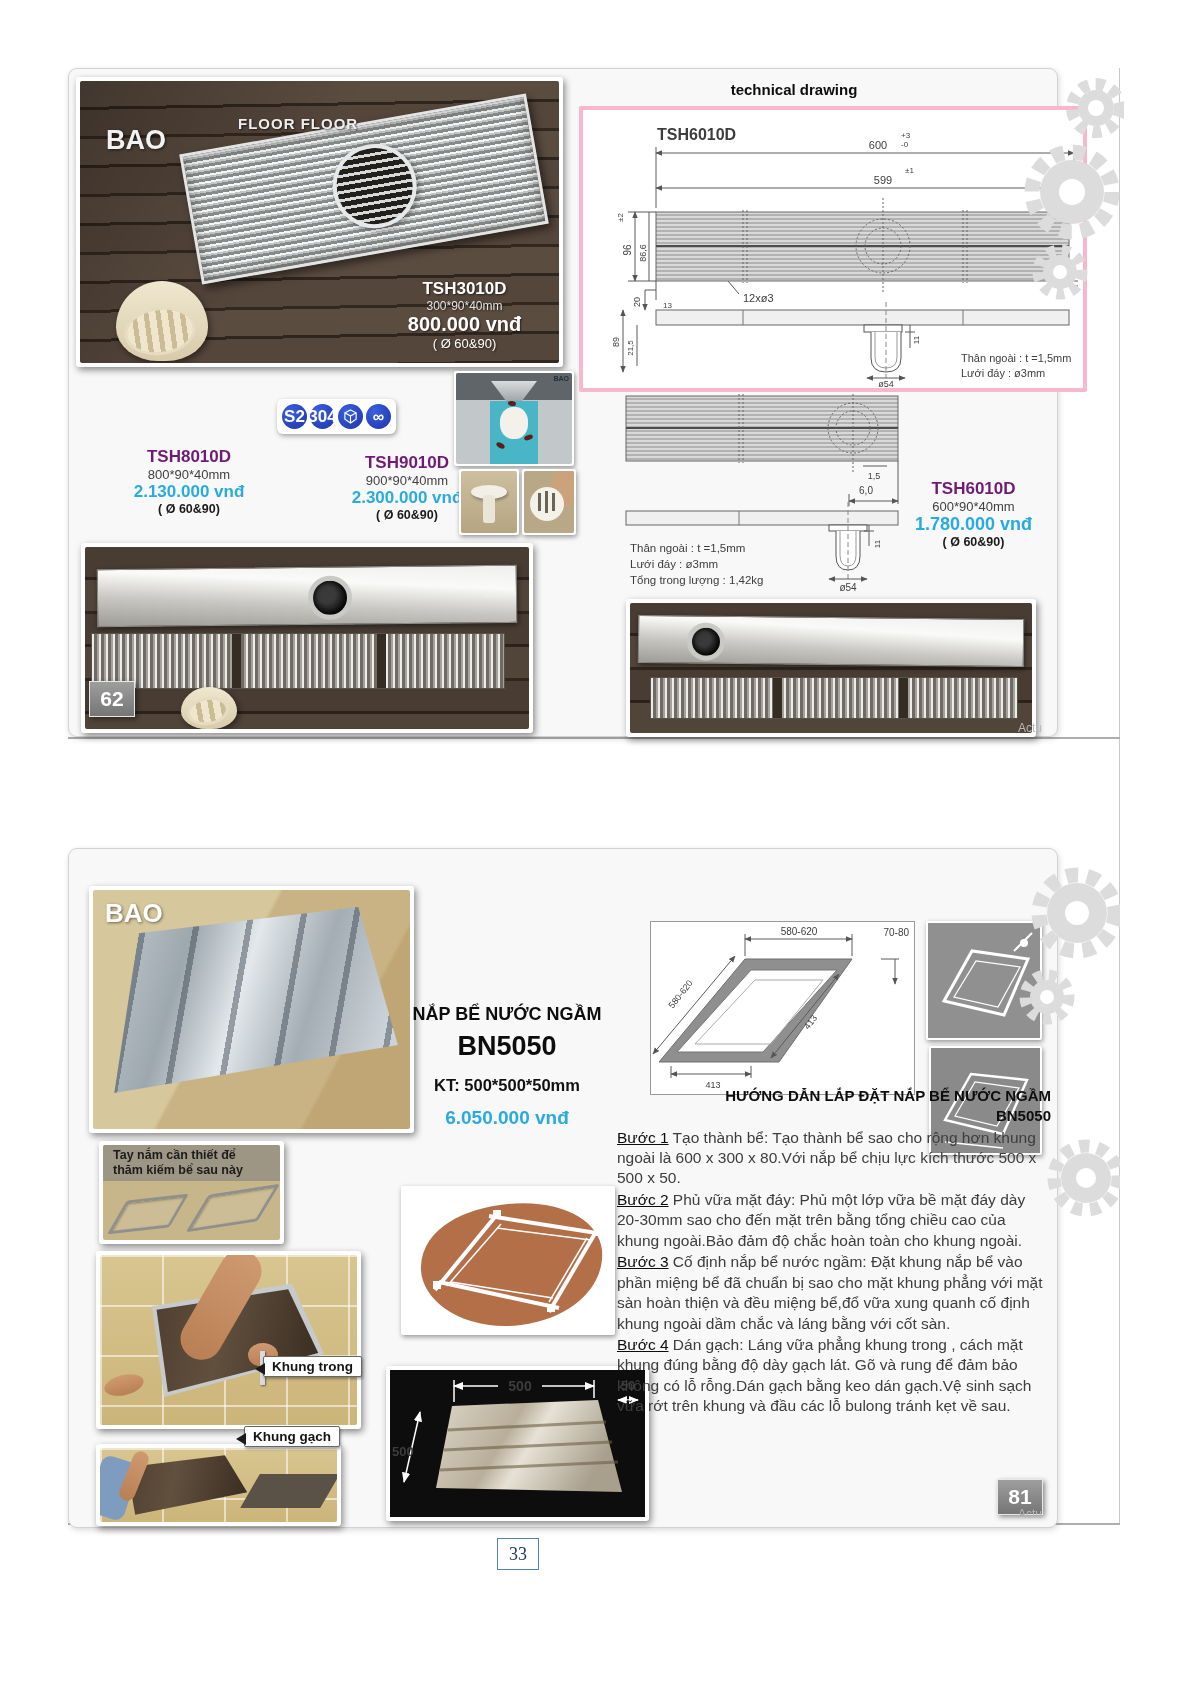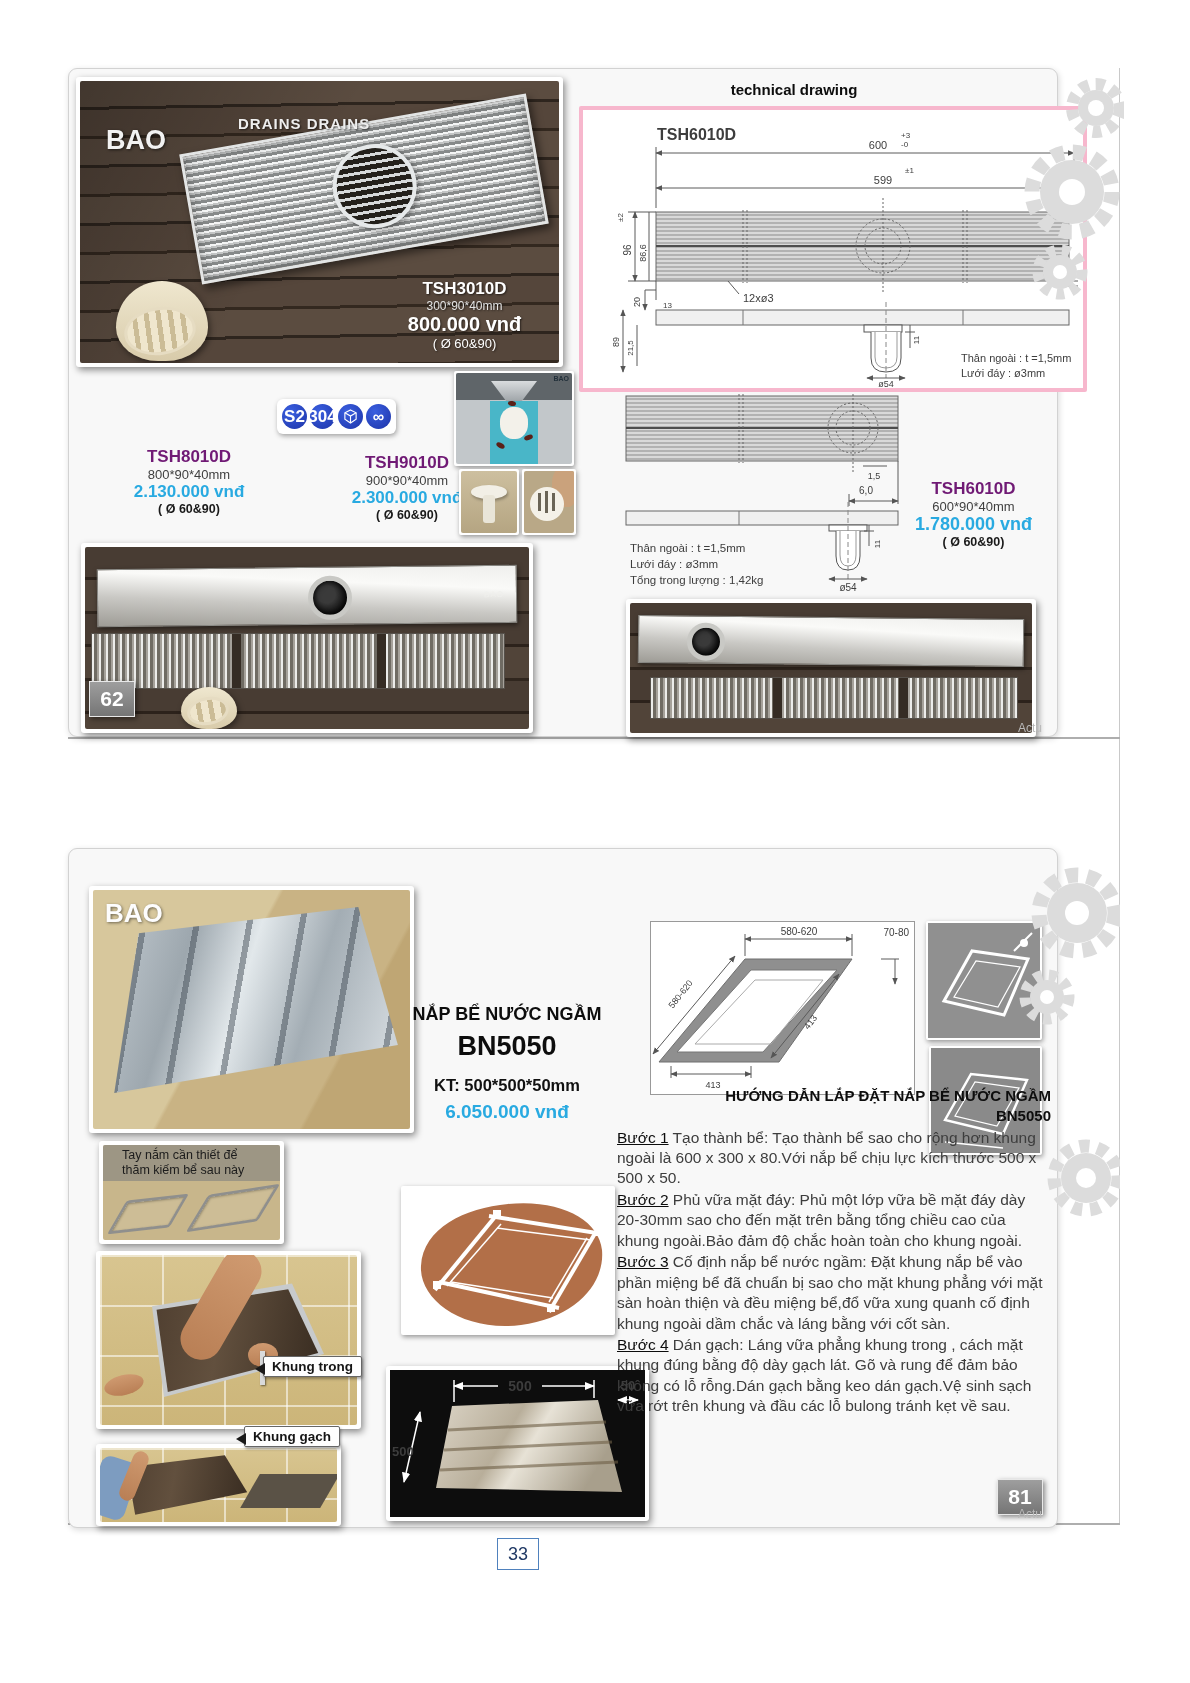--- a/index.html
+++ b/index.html
@@ -22,32 +22,32 @@
   .cone-face{position:absolute;border-radius:50%;background:repeating-linear-gradient(90deg,#efe6cd 0 7px,#cbbc96 7px 12px);border:3px solid #e6dcc2}
   .steelbar{background:linear-gradient(183deg,#efefed 0%,#fafaf8 30%,#c9c8c4 62%,#9e9c96 100%);border:1px solid #8a8a86;box-shadow:1px 2px 5px rgba(0,0,0,.5)}
   .hole{border-radius:50%;background:radial-gradient(circle at 40% 40%,#3a3a3a 0 30%,#0c0c0c 72%);border:5px solid #c9c9c5;box-shadow:inset 0 0 7px #000}
   .vbars{background:repeating-linear-gradient(90deg,#ececea 0 2px,#6f6b63 2px 5px,#a5a19a 5px 7px);border:1px solid #55504a}
   .vgap{position:absolute;top:0;bottom:0;width:9px;background:#352c24}
   .bstrip{position:absolute;display:flex;gap:3px;align-items:center;background:#fff;border-radius:6px;padding:5px;box-shadow:1px 2px 5px rgba(0,0,0,.35)}
   .bcirc{width:25px;height:25px;border-radius:50%;background:radial-gradient(circle at 35% 30%,#3a5fe0,#1d34a8);color:#fff;font-weight:bold;font-size:17px;display:flex;align-items:center;justify-content:center}
   .numbadge{position:absolute;display:flex;align-items:center;justify-content:center;background:linear-gradient(#9e9e9e,#757575);color:#fff;font-weight:bold;font-size:21px;box-shadow:2px 2px 5px rgba(0,0,0,.45);border:1px solid #e8e8e8}
   .chip{position:absolute;background:#fefefe;border:1px solid #666;border-radius:2px;padding:2px 8px;font-size:13.5px;font-weight:bold;color:#151515;box-shadow:1px 2px 3px rgba(0,0,0,.35);white-space:nowrap}
   .arr{position:absolute;left:-15px;top:6px;width:0;height:0;border:6px solid transparent;border-right:10px solid #1a1a1a}
-  .pagenum{position:absolute;display:flex;align-items:center;justify-content:center;border:1px solid #4f81bd;background:#fff;font-family:Liberation Sans, sans-serif;font-size:18px;color:#1f3864}
+  .pagenum{position:absolute;display:flex;align-items:center;justify-content:center;border:1px solid #4f81bd;background:#fff;font-family:Liberation Serif, serif;font-size:18px;color:#1f3864}
   .instr-h{font-size:15px;font-weight:bold;color:#0d0d0d;text-align:right;line-height:1.35}
   .step{font-size:15.5px;line-height:1.32;color:#3d3d3d;margin-top:1px;text-align:left}
   .slabel{font-weight:normal;color:#0c0c0c;text-decoration:underline}
   .cardboard{background:linear-gradient(118deg,#d7c79c 0 42%,#c9b384 43% 75%,#bfa674 76%)}
   .plate{background:repeating-linear-gradient(100deg,rgba(55,65,75,0) 0 46px,rgba(55,65,75,.45) 46px 52px),linear-gradient(107deg,#c8d0d6 0%,#9da7ae 28%,#e2e8eb 46%,#a3adb4 66%,#ccd3d8 88%);clip-path:polygon(13% 17%,85% 5%,98% 68%,5% 90%)}
   .tiles{background-image:repeating-linear-gradient(90deg,rgba(255,255,255,.55) 0 2px,rgba(255,255,255,0) 2px 62px),repeating-linear-gradient(180deg,rgba(255,255,255,.55) 0 2px,rgba(255,255,255,0) 2px 50px),linear-gradient(#d8c590,#ccb579)}
   .dplate-o{position:absolute;background:#c7cacc;clip-path:polygon(12% 20%,82% 2%,98% 58%,18% 92%)}
   .dplate-i{position:absolute;background:linear-gradient(100deg,#4a3a2c,#62503e 45%,#362a1f);clip-path:polygon(12% 20%,82% 2%,98% 58%,18% 92%)}
   .skin{background:linear-gradient(#cf9a70,#b97f55)}
   .handle{position:absolute;border:3px solid #8f8f8d;border-radius:3px;background:rgba(255,255,255,.1);transform:skewX(-35deg) rotate(-7deg);box-shadow:inset 1px 1px 2px rgba(0,0,0,.3)}
-  .capband{position:absolute;left:0;right:0;top:0;background:rgba(128,128,128,.6);color:#1c1c1c;font-weight:normal;font-size:12.5px;line-height:1.18;padding:3px 19px}
+  .capband{position:absolute;left:0;right:0;top:0;background:rgba(128,128,128,.6);color:#1c1c1c;font-weight:bold;font-size:12.5px;line-height:1.18;padding:3px 10px}
   .thumb{position:absolute;background:#fff;padding:2px;box-shadow:1px 2px 5px rgba(0,0,0,.4);border-radius:2px}
   .hline{position:absolute;height:2px;background:#aeaeae}
   .vline{position:absolute;width:1px;background:#c9c9c9}
   .wm{position:absolute;color:#b9b9b9;font-size:12px}
   svg text{font-family:"Liberation Sans",sans-serif;fill:#3d3d3d}
   .tech-title{position:absolute;font-weight:bold;font-size:15px;color:#0d0d0d;text-align:center}
   .pinkbox{position:absolute;background:#fff;border:4px solid #f7b7cd;border-radius:2px}
   .gear{position:absolute}
 </style>
 </head>
@@ -63,21 +63,21 @@
 
     <div class="photo" style="left:7px;top:8px;width:487px;height:290px">
       <div class="ph wood">
         <div class="abs grate-lines" style="left:108px;top:42px;width:352px;height:132px;transform:rotate(-10deg)">
           <div class="abs grill" style="left:142px;top:20px;width:84px;height:84px"></div>
         </div>
         <div class="abs cone" style="left:36px;top:200px;width:92px;height:80px">
           <div class="cone-face" style="left:8px;top:26px;width:72px;height:48px;transform:rotate(-8deg)"></div>
         </div>
         <div class="abs" style="left:26px;top:44px;font-size:27px;font-weight:bold;color:#f2f2f2;text-shadow:1px 1px 3px rgba(0,0,0,.6)">BAO</div>
-        <div class="abs" style="left:158px;top:34px;font-size:15px;font-weight:bold;color:#eeeeee;letter-spacing:1px;text-shadow:1px 1px 2px rgba(0,0,0,.6)">DRAINS DRAINS</div>
+        <div class="abs" style="left:158px;top:34px;font-size:15px;font-weight:bold;color:#eeeeee;letter-spacing:1px;text-shadow:1px 1px 2px rgba(0,0,0,.6)">FLOOR FLOOR</div>
         <div class="abs ctr" style="right:12px;bottom:12px;width:165px;color:#fff;text-shadow:1px 1px 2px rgba(0,0,0,.55)">
           <div style="font-size:17px;font-weight:bold">TSH3010D</div>
           <div style="font-size:12px;color:#e4e4e4">300*90*40mm</div>
           <div style="font-size:20px;font-weight:bold">800.000 vnđ</div>
           <div style="font-size:13px">( Ø 60&amp;90)</div>
         </div>
       </div>
     </div>
 
     <div class="bstrip" style="left:208px;top:330px">
@@ -301,21 +301,21 @@
       <div class="ph cardboard">
         <div class="abs plate" style="left:6px;top:6px;right:6px;bottom:14px;filter:drop-shadow(3px 4px 5px rgba(0,0,0,.4))"></div>
         <div class="abs" style="left:12px;top:8px;font-size:26px;font-weight:bold;color:#fdfdfd;text-shadow:1px 1px 3px rgba(0,0,0,.5)">BAO</div>
       </div>
     </div>
 
     <div class="abs ctr" style="left:332px;top:155px;width:212px">
       <div style="font-size:18px;font-weight:bold;color:#0d0d0d;white-space:nowrap">NẮP BỂ NƯỚC NGẦM</div>
       <div style="font-size:27px;font-weight:bold;color:#0d0d0d;margin-top:6px">BN5050</div>
       <div style="font-size:16.5px;font-weight:bold;color:#111;margin-top:14px">KT: 500*500*50mm</div>
-      <div class="price" style="font-size:19px;margin-top:6px">6.050.000 vnđ</div>
+      <div class="price" style="font-size:19px;margin-top:12px">6.050.000 vnđ</div>
     </div>
 
     <div class="abs" style="left:581px;top:72px;width:265px;height:174px;background:#fff;border:1px solid #999">
       <svg width="263" height="172" viewBox="0 0 263 172">
         <defs>
           <marker id="a3" viewBox="0 0 10 10" refX="9" refY="5" markerWidth="7" markerHeight="7" orient="auto-start-reverse">
               <path d="M0,1 L10,5 L0,9 z" fill="#555"></path>
             </marker>
         </defs>
         <polygon points="8,140 94,37 201,37 128,140" fill="#8f8f8f" stroke="#6e6e6e"></polygon>

